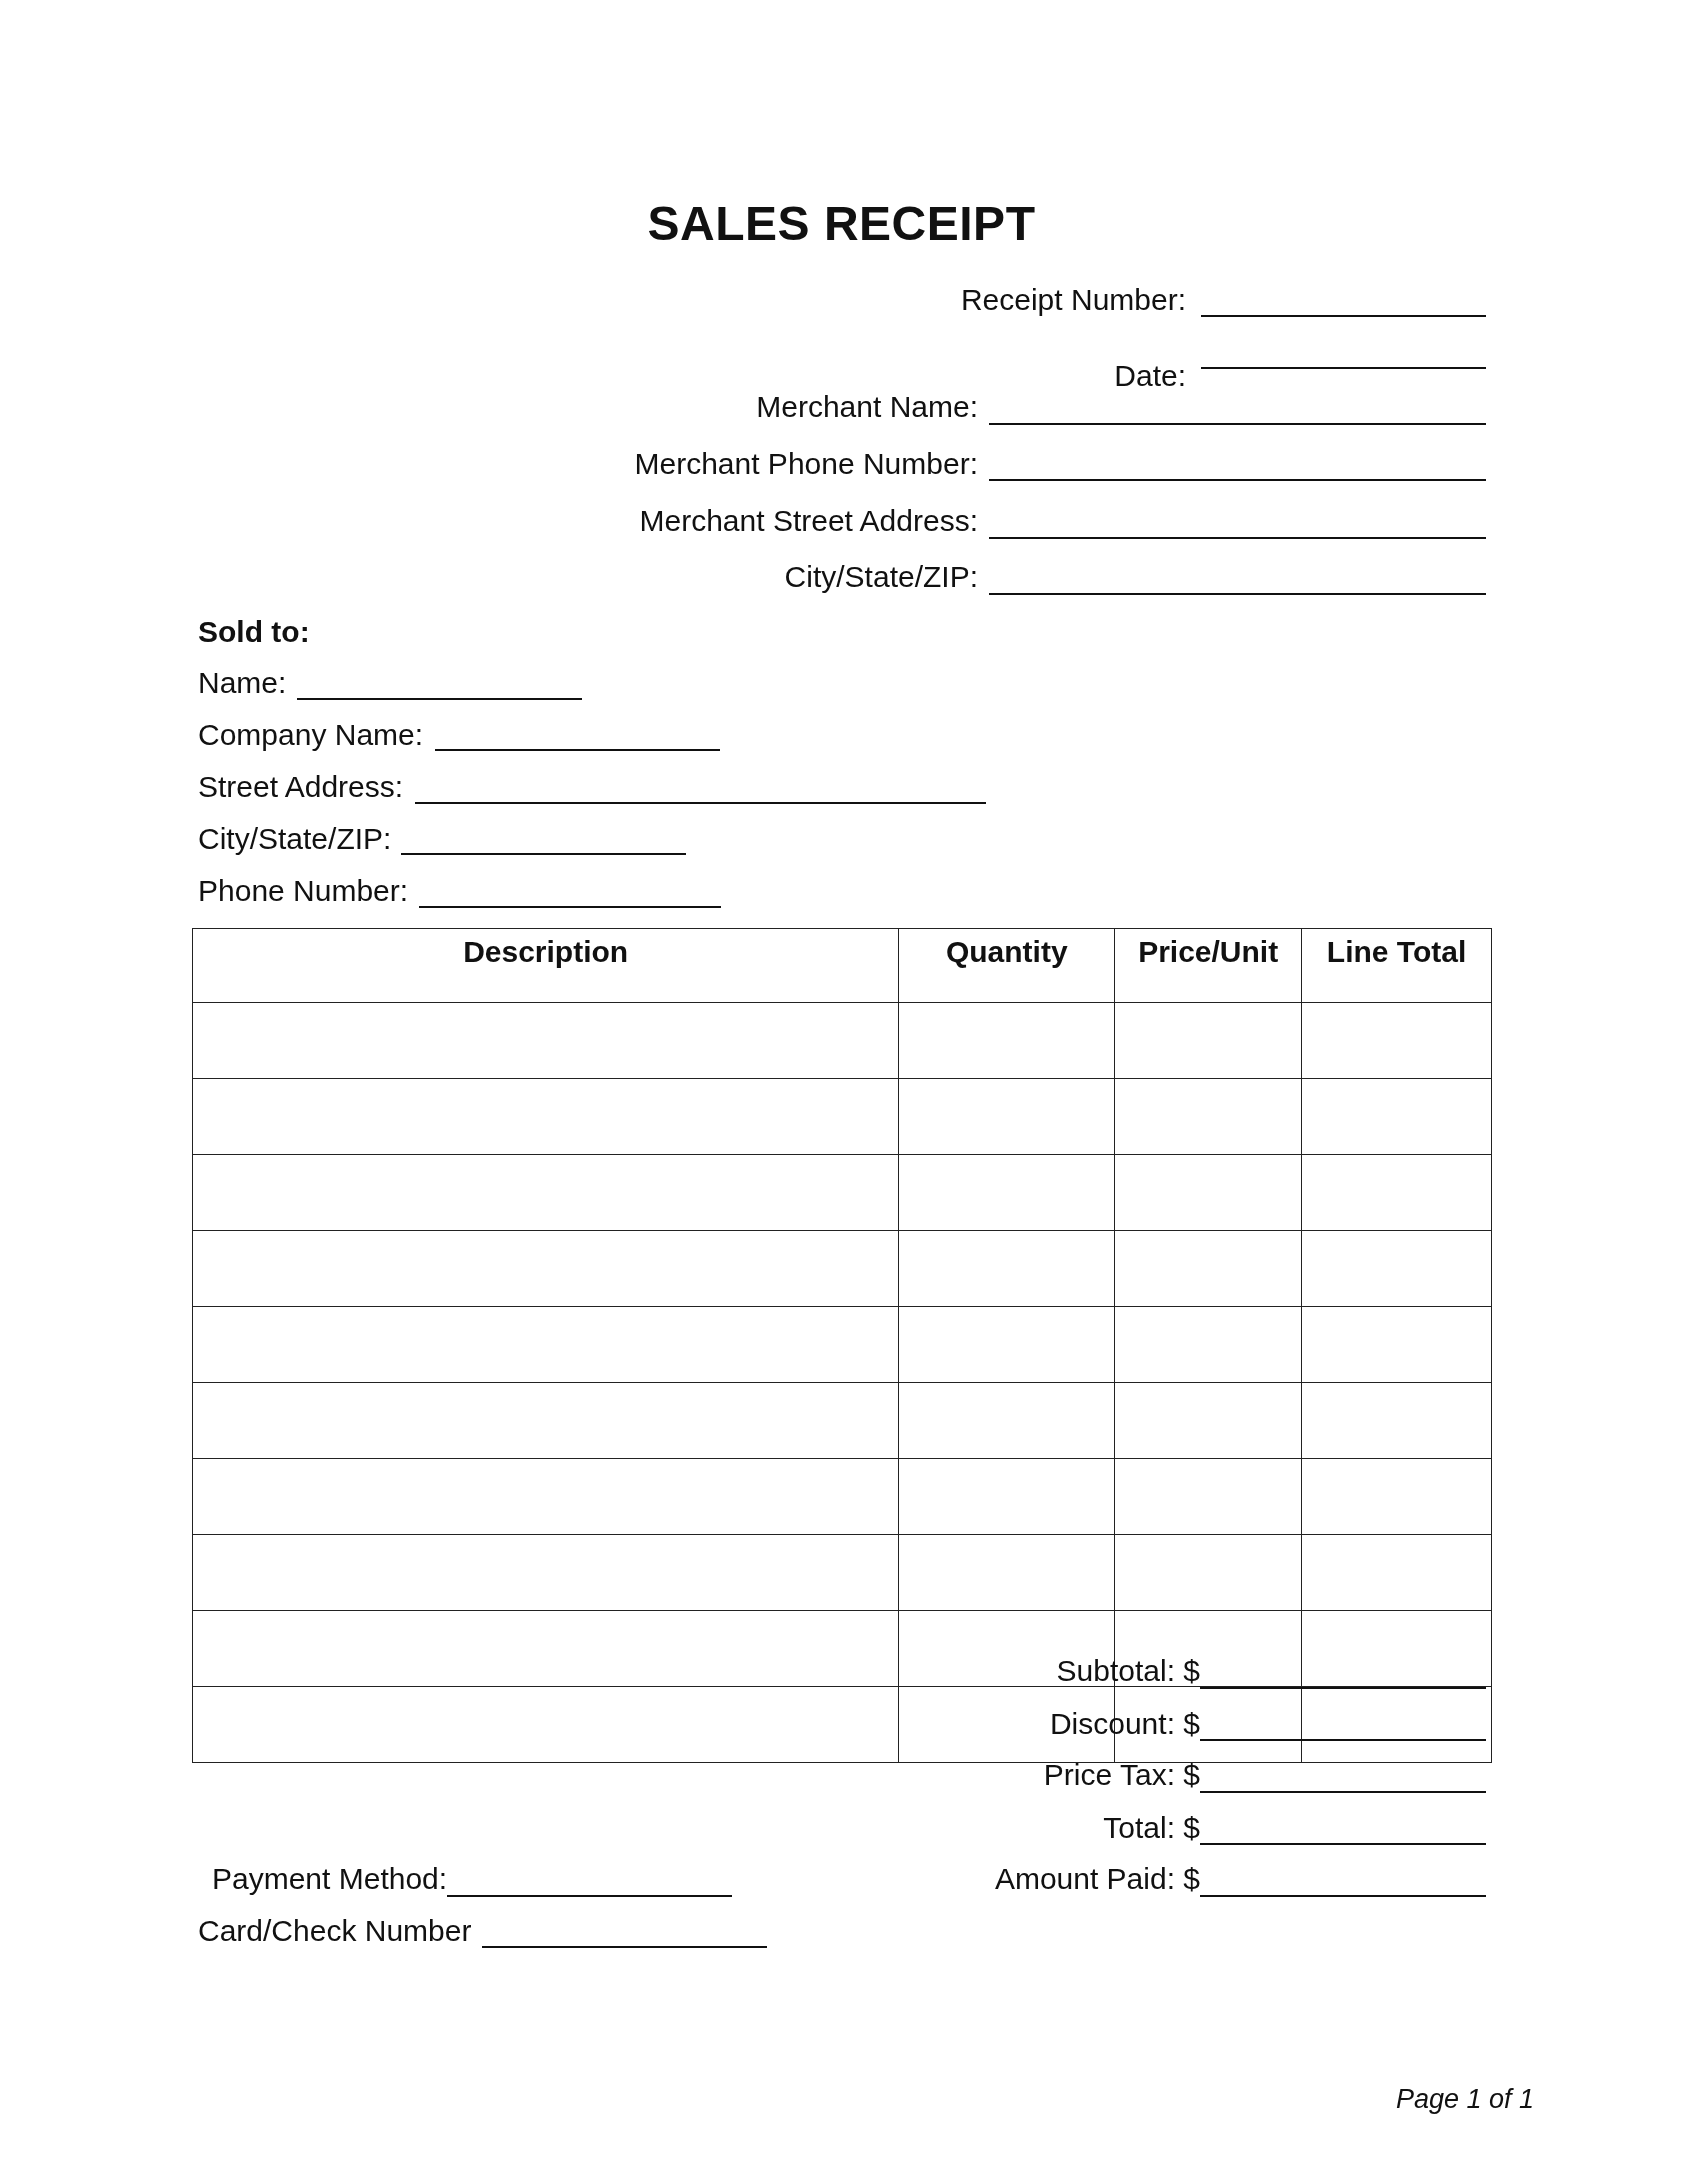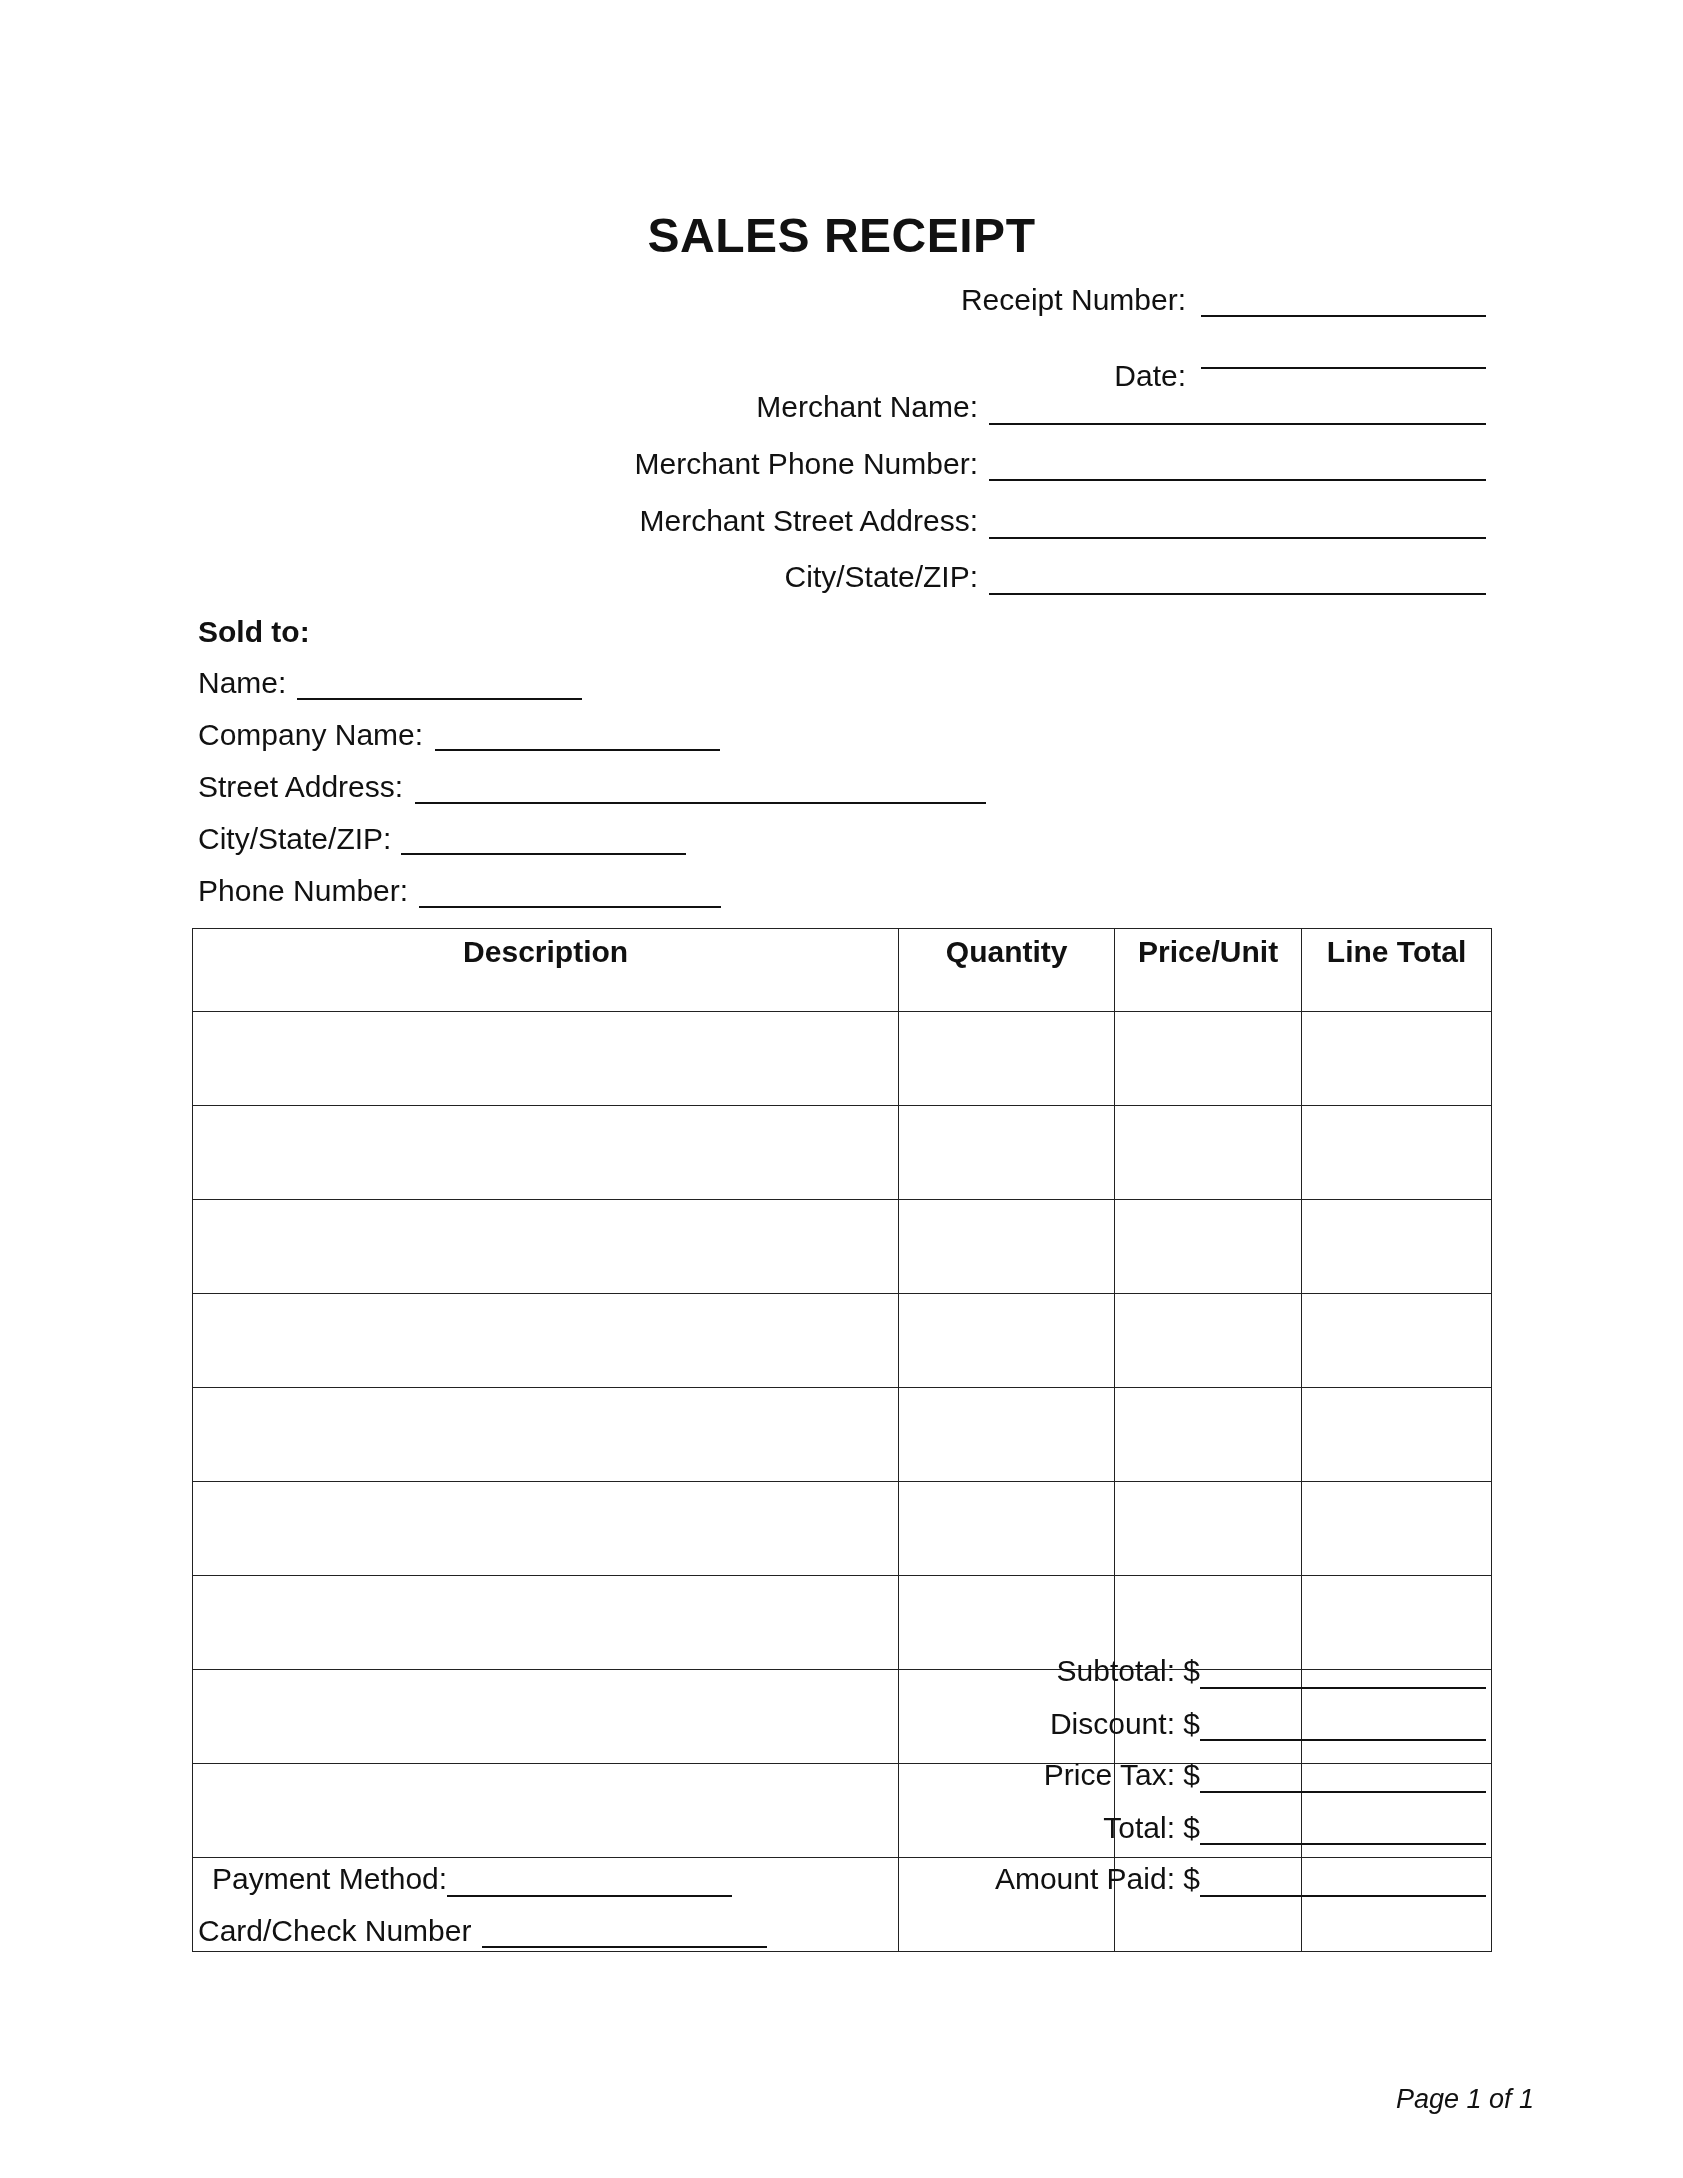--- a/index.html
+++ b/index.html
@@ -1,23 +1,23 @@
 <!DOCTYPE html>
 <html><head>
 <meta charset="utf-8">
 <style>
   html,body{margin:0;padding:0;background:#fff;}
   body{width:1683px;height:2178px;position:relative;font-family:"Liberation Sans",sans-serif;color:#111;overflow:hidden;}
   .abs{position:absolute;}
-  .title{left:0;width:1683px;top:196px;text-align:center;font-weight:bold;font-size:48px;letter-spacing:0.5px;padding-right:0;margin-top:12px;}
+  .title{left:0;width:1683px;top:196px;text-align:center;font-weight:bold;font-size:48px;letter-spacing:0.5px;padding-right:0;}
   .rlabel{font-size:30px;text-align:right;white-space:nowrap;}
   .llabel{font-size:30px;white-space:nowrap;}
   .line{position:absolute;border-bottom:2.5px solid #111;height:0;}
   table.items{position:absolute;left:192px;top:928px;border-collapse:collapse;width:1300px;}
-  table.items th,table.items td{border:1.5px solid #222;padding:17px;}
+  table.items th,table.items td{border:1.5px solid #222;padding:8px;}
   table.items th{height:59px;font-size:30px;font-weight:bold;vertical-align:top;padding-top:6px;text-align:center;}
   table.items td{height:59px;}
   .page{font-size:27px;font-style:italic;}
 </style>
 </head>
 <body>
 
 <div class="abs title">SALES RECEIPT</div>
 
 <div class="abs rlabel" style="right:497px;top:283px;text-align:center;">Receipt Number:</div>

